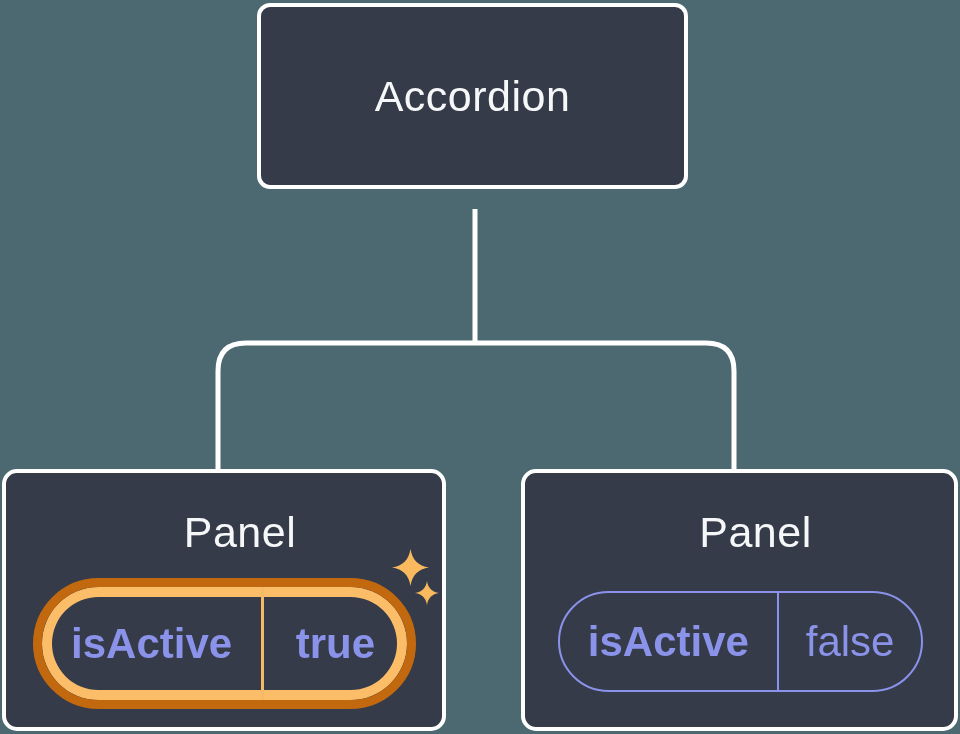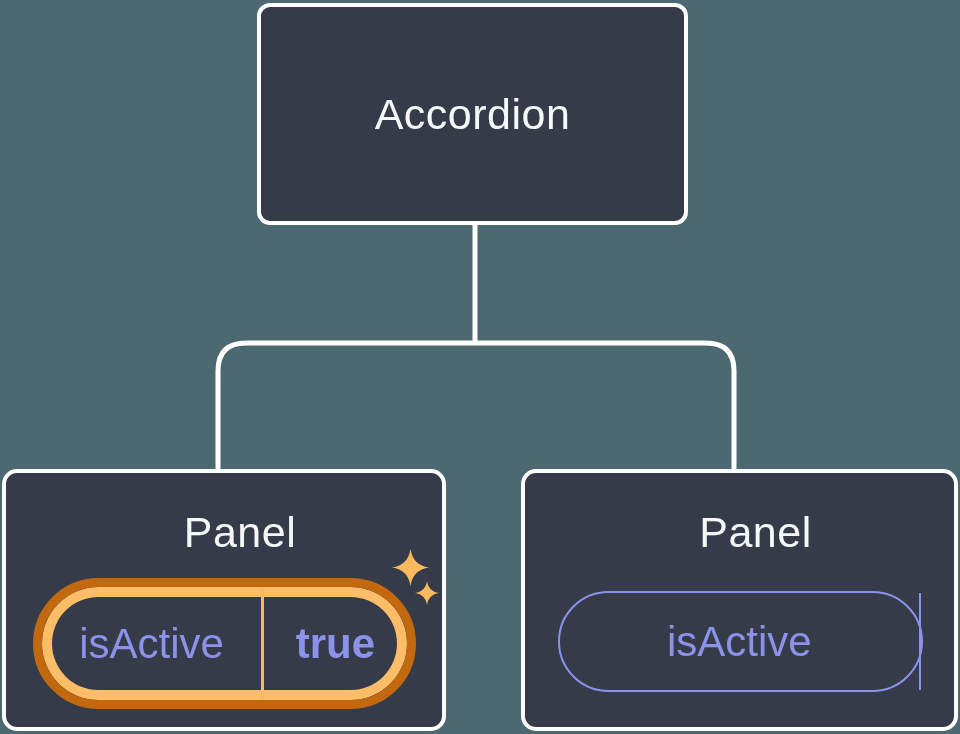--- a/index.html
+++ b/index.html
@@ -27,21 +27,21 @@
   .node {
     position: absolute;
     box-sizing: border-box;
     background: var(--node, #353B48);
     border: 4px solid var(--line, #FFFFFF);
     color: var(--text, #F6F7F9);
   }
 
   .node.root {
     left: 257px; top: 3px;
-    width: 431px; height: 222px;
+    width: 431px; height: 186px;
     border-radius: 13px;
     display: flex; align-items: center; justify-content: center;
     font-size: 43px; letter-spacing: 0.5px;
   }
 
   .node.panel {
     top: 469px;
     height: 262px;
     border-radius: 15px;
   }
@@ -81,21 +81,21 @@
     width: 365px; height: 101px;
     border: 2.5px solid var(--purpleBorder, #8A92EB);
     background: var(--node, #353B48);
   }
 
   .pill .cell {
     display: flex;
     align-items: center;
     justify-content: center;
   }
-  .pill .cell.name  { flex: 211 0 0; }
+  .pill .cell.name  { flex: 211 0 0; font-weight: bold; }
   .pill .cell.value { flex: 138 0 0; }
   .pill .cell.bold  { font-weight: 700; }
 
   .pill .divider { width: 2.5px; flex: 0 0 2.5px; }
   .divider-orange { background: var(--orangeDivider, #F5BA66); }
   .divider-purple { background: var(--purpleBorder, #8A92EB); }
 
   .sparkles {
     position: absolute;
     left: 382px; top: 74px;
@@ -136,16 +136,17 @@
       </g>
     </svg>
   </div>
 
   <div class="node panel right">
     <div class="panel-label">Panel</div>
 
     <div class="pill pill-inactive">
       <div class="cell name">isActive</div>
       <div class="divider divider-purple"></div>
+      <div class="cell value">false</div>
     </div>
   </div>
 
 </div>
 
 </body></html>

